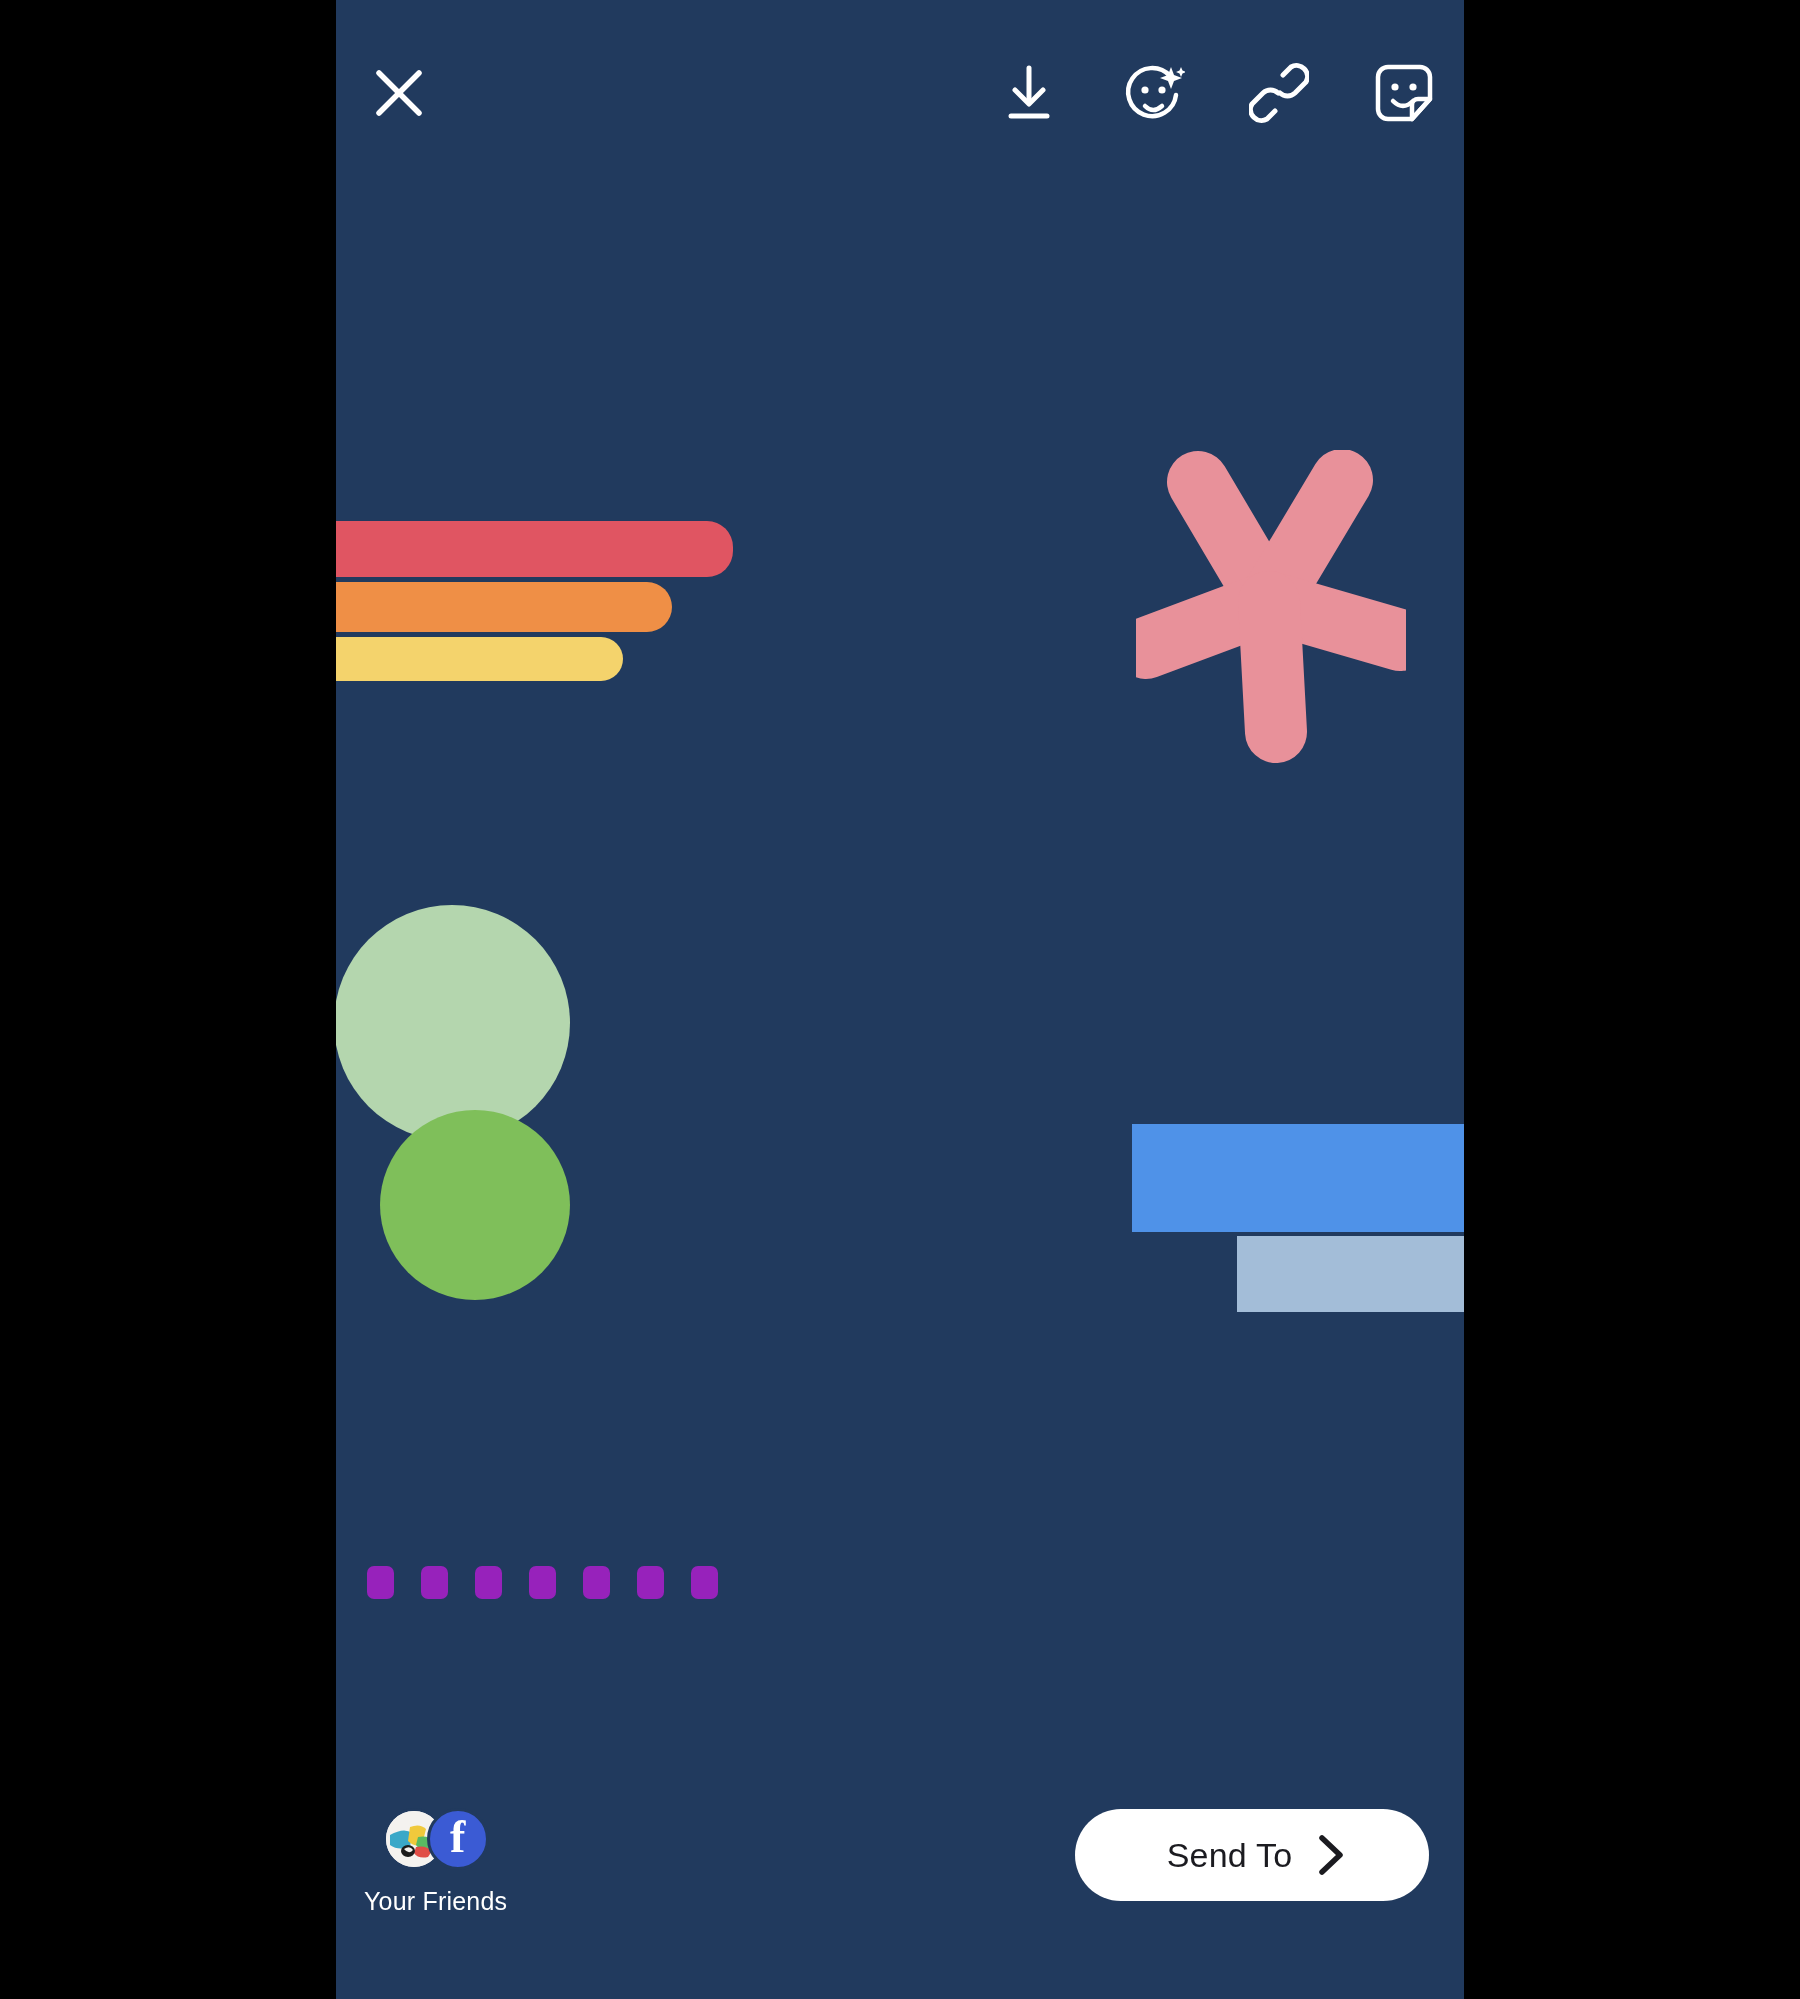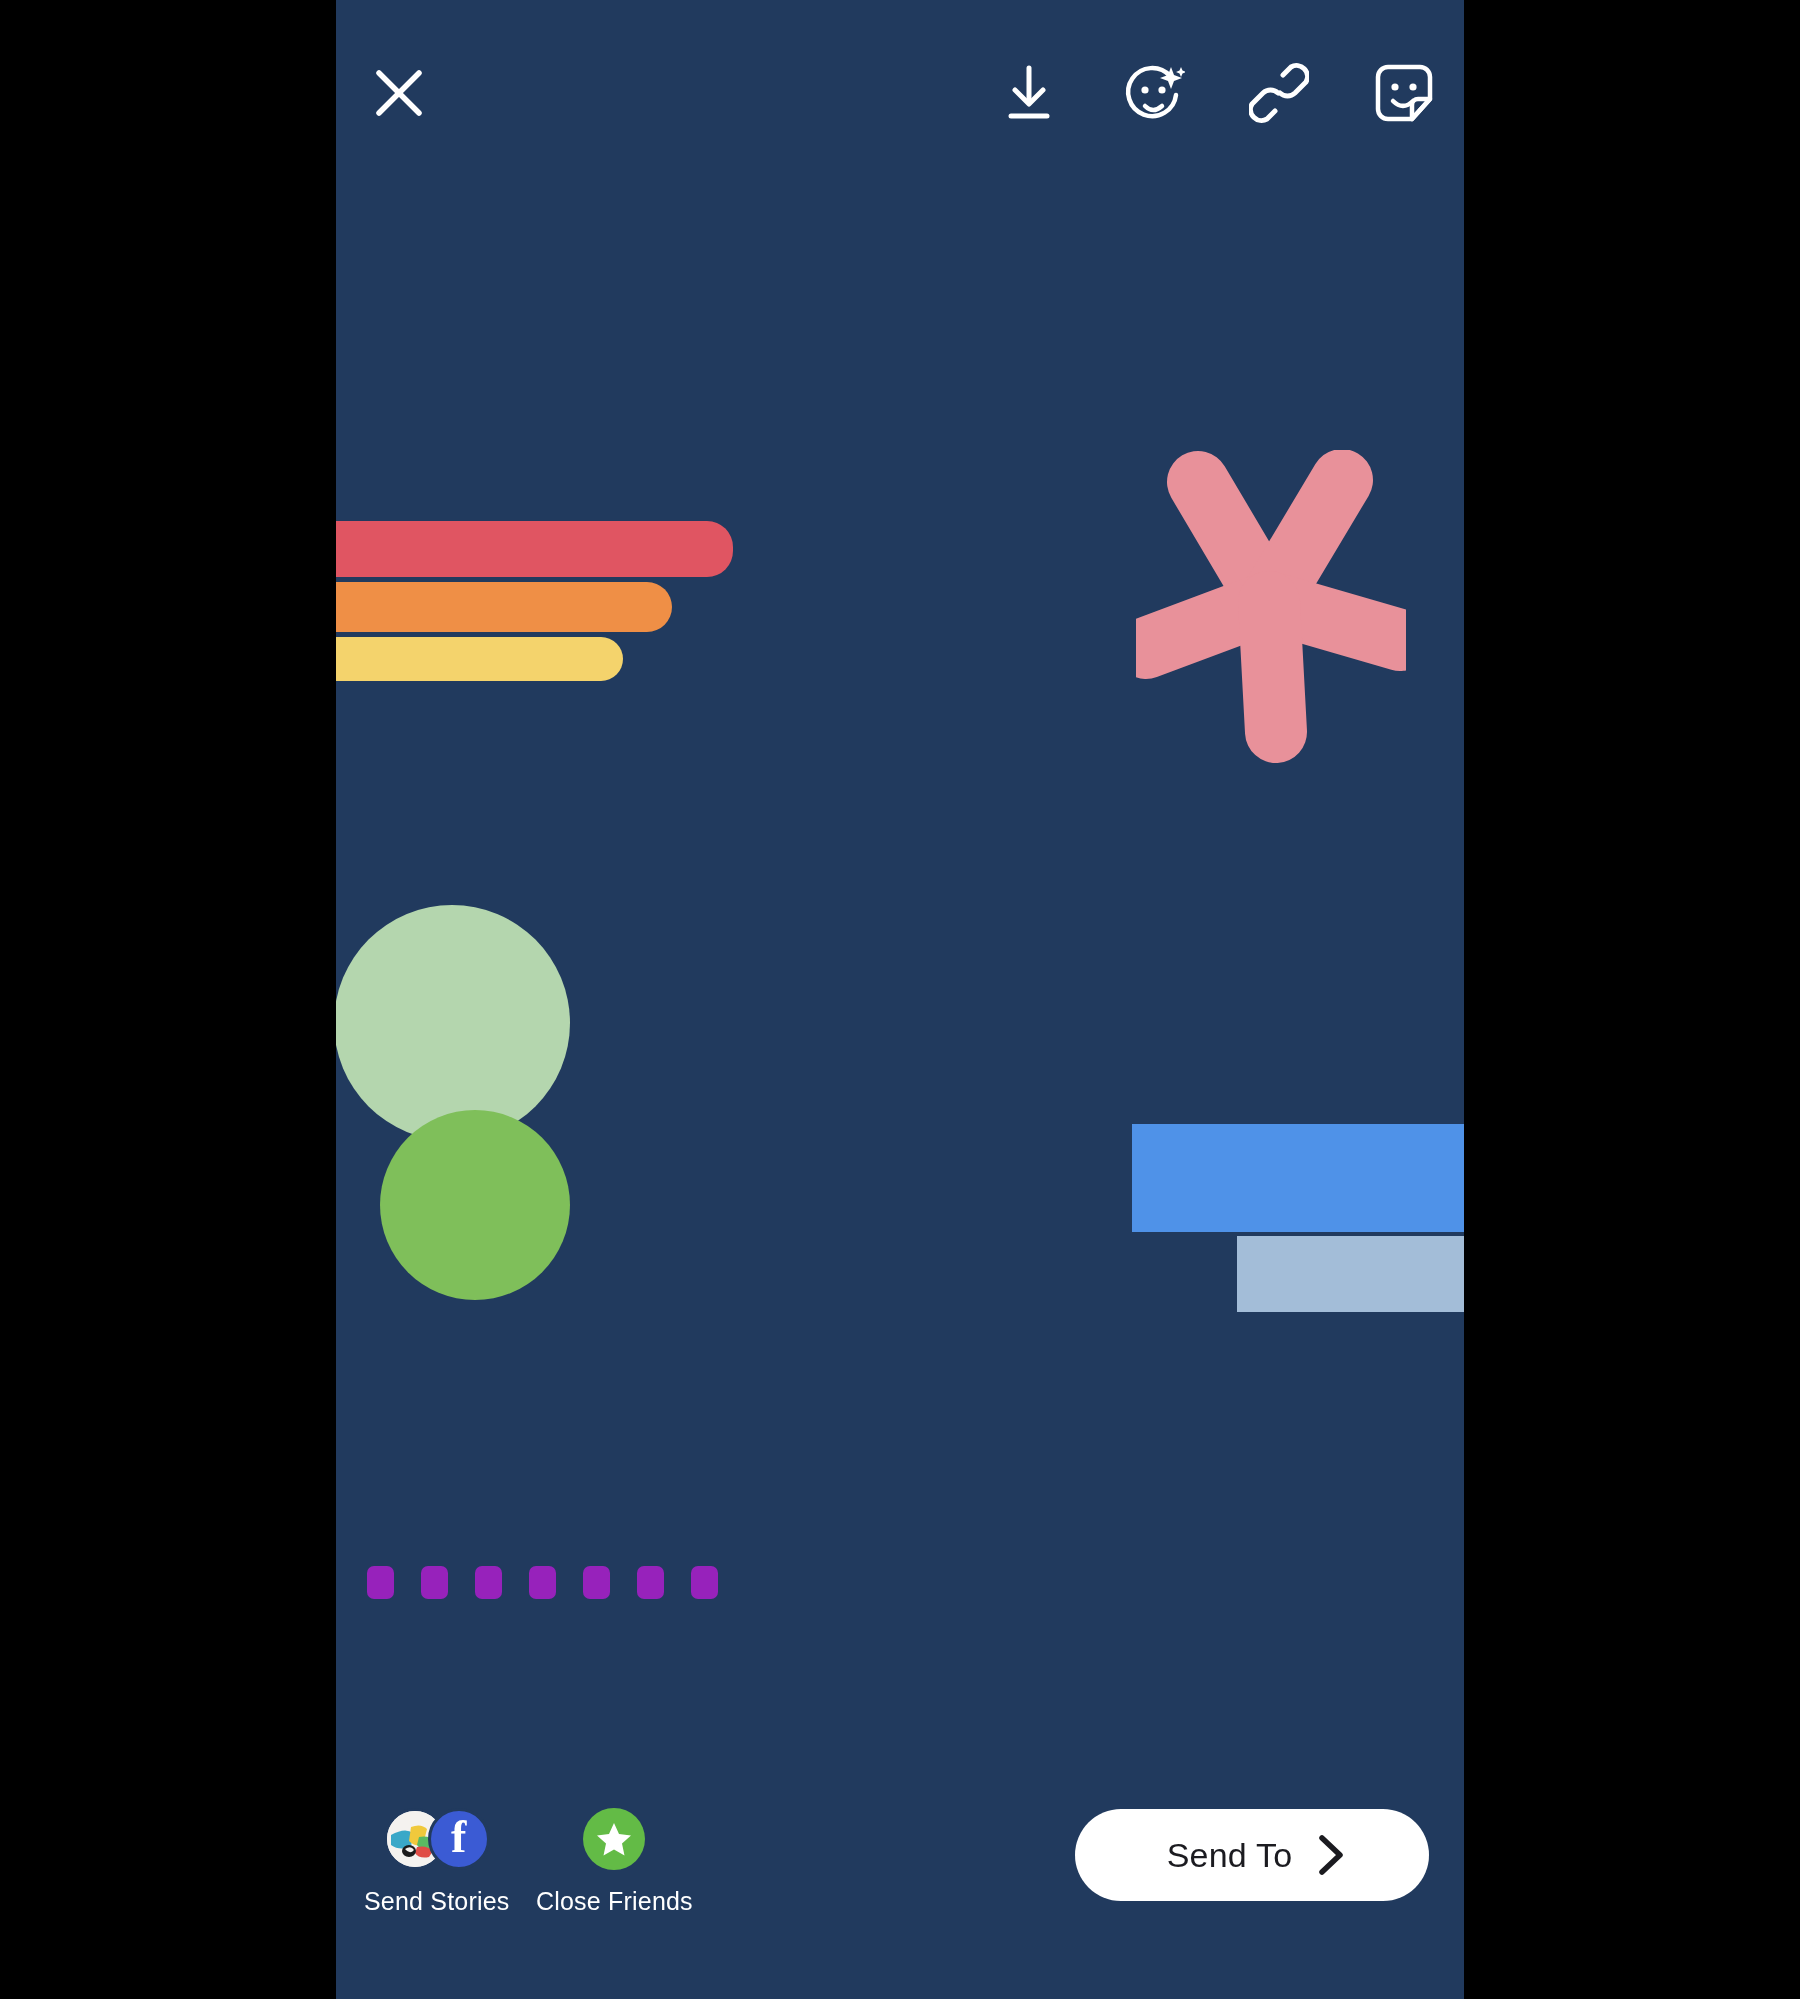--- a/index.html
+++ b/index.html
@@ -344,33 +344,23 @@
               <path d="M32 26 q 10 -2 16 4 l-6 10 q -8 0 -12 -6 Z" fill="#5aba62"></path>
               <path d="M30 36 q 10 -2 16 4 l-4 6 q -10 2 -14 -4 Z" fill="#e04d46"></path>
               <ellipse cx="22" cy="40" rx="7" ry="6" fill="#1b1b1b"></ellipse>
               <path d="M18 38 q 6 -4 9 1 q -4 5 -9 -1 Z" fill="#f4f2ef"></path>
             </svg>
           </div>
           <div class="fb-circle">
             <span class="fb-glyph">f</span>
           </div>
         </div>
-        <div class="dest-label">Send Stories</div>
-      </div>
-
-      <div class="dest" id="dest-close-friends">
-        <div class="dest-avatars">
-          <div class="cf-circle">
-            <svg width="36" height="36" viewBox="0 0 36 36" xmlns="http://www.w3.org/2000/svg">
-              <path d="M18 2 L23 13 L35 14.5 L26 22.5 L28.5 34.5 L18 28.5 L7.5 34.5 L10 22.5 L1 14.5 L13 13 Z" fill="#ffffff"></path>
-            </svg>
-          </div>
-        </div>
-        <div class="dest-label">Close Friends</div>
-      </div>
+        <div class="dest-label">Your Friends</div>
+      </div>
+
 
       <div id="send-to-button">
         <span id="send-to-label">Send To</span>
         <svg width="28" height="42" viewBox="0 0 28 42" xmlns="http://www.w3.org/2000/svg">
           <polyline points="5,4 23,21 5,38" stroke="#1b1b20" stroke-width="5.5" fill="none" stroke-linecap="round" stroke-linejoin="round"></polyline>
         </svg>
       </div>
     </div>
 
   </div>

